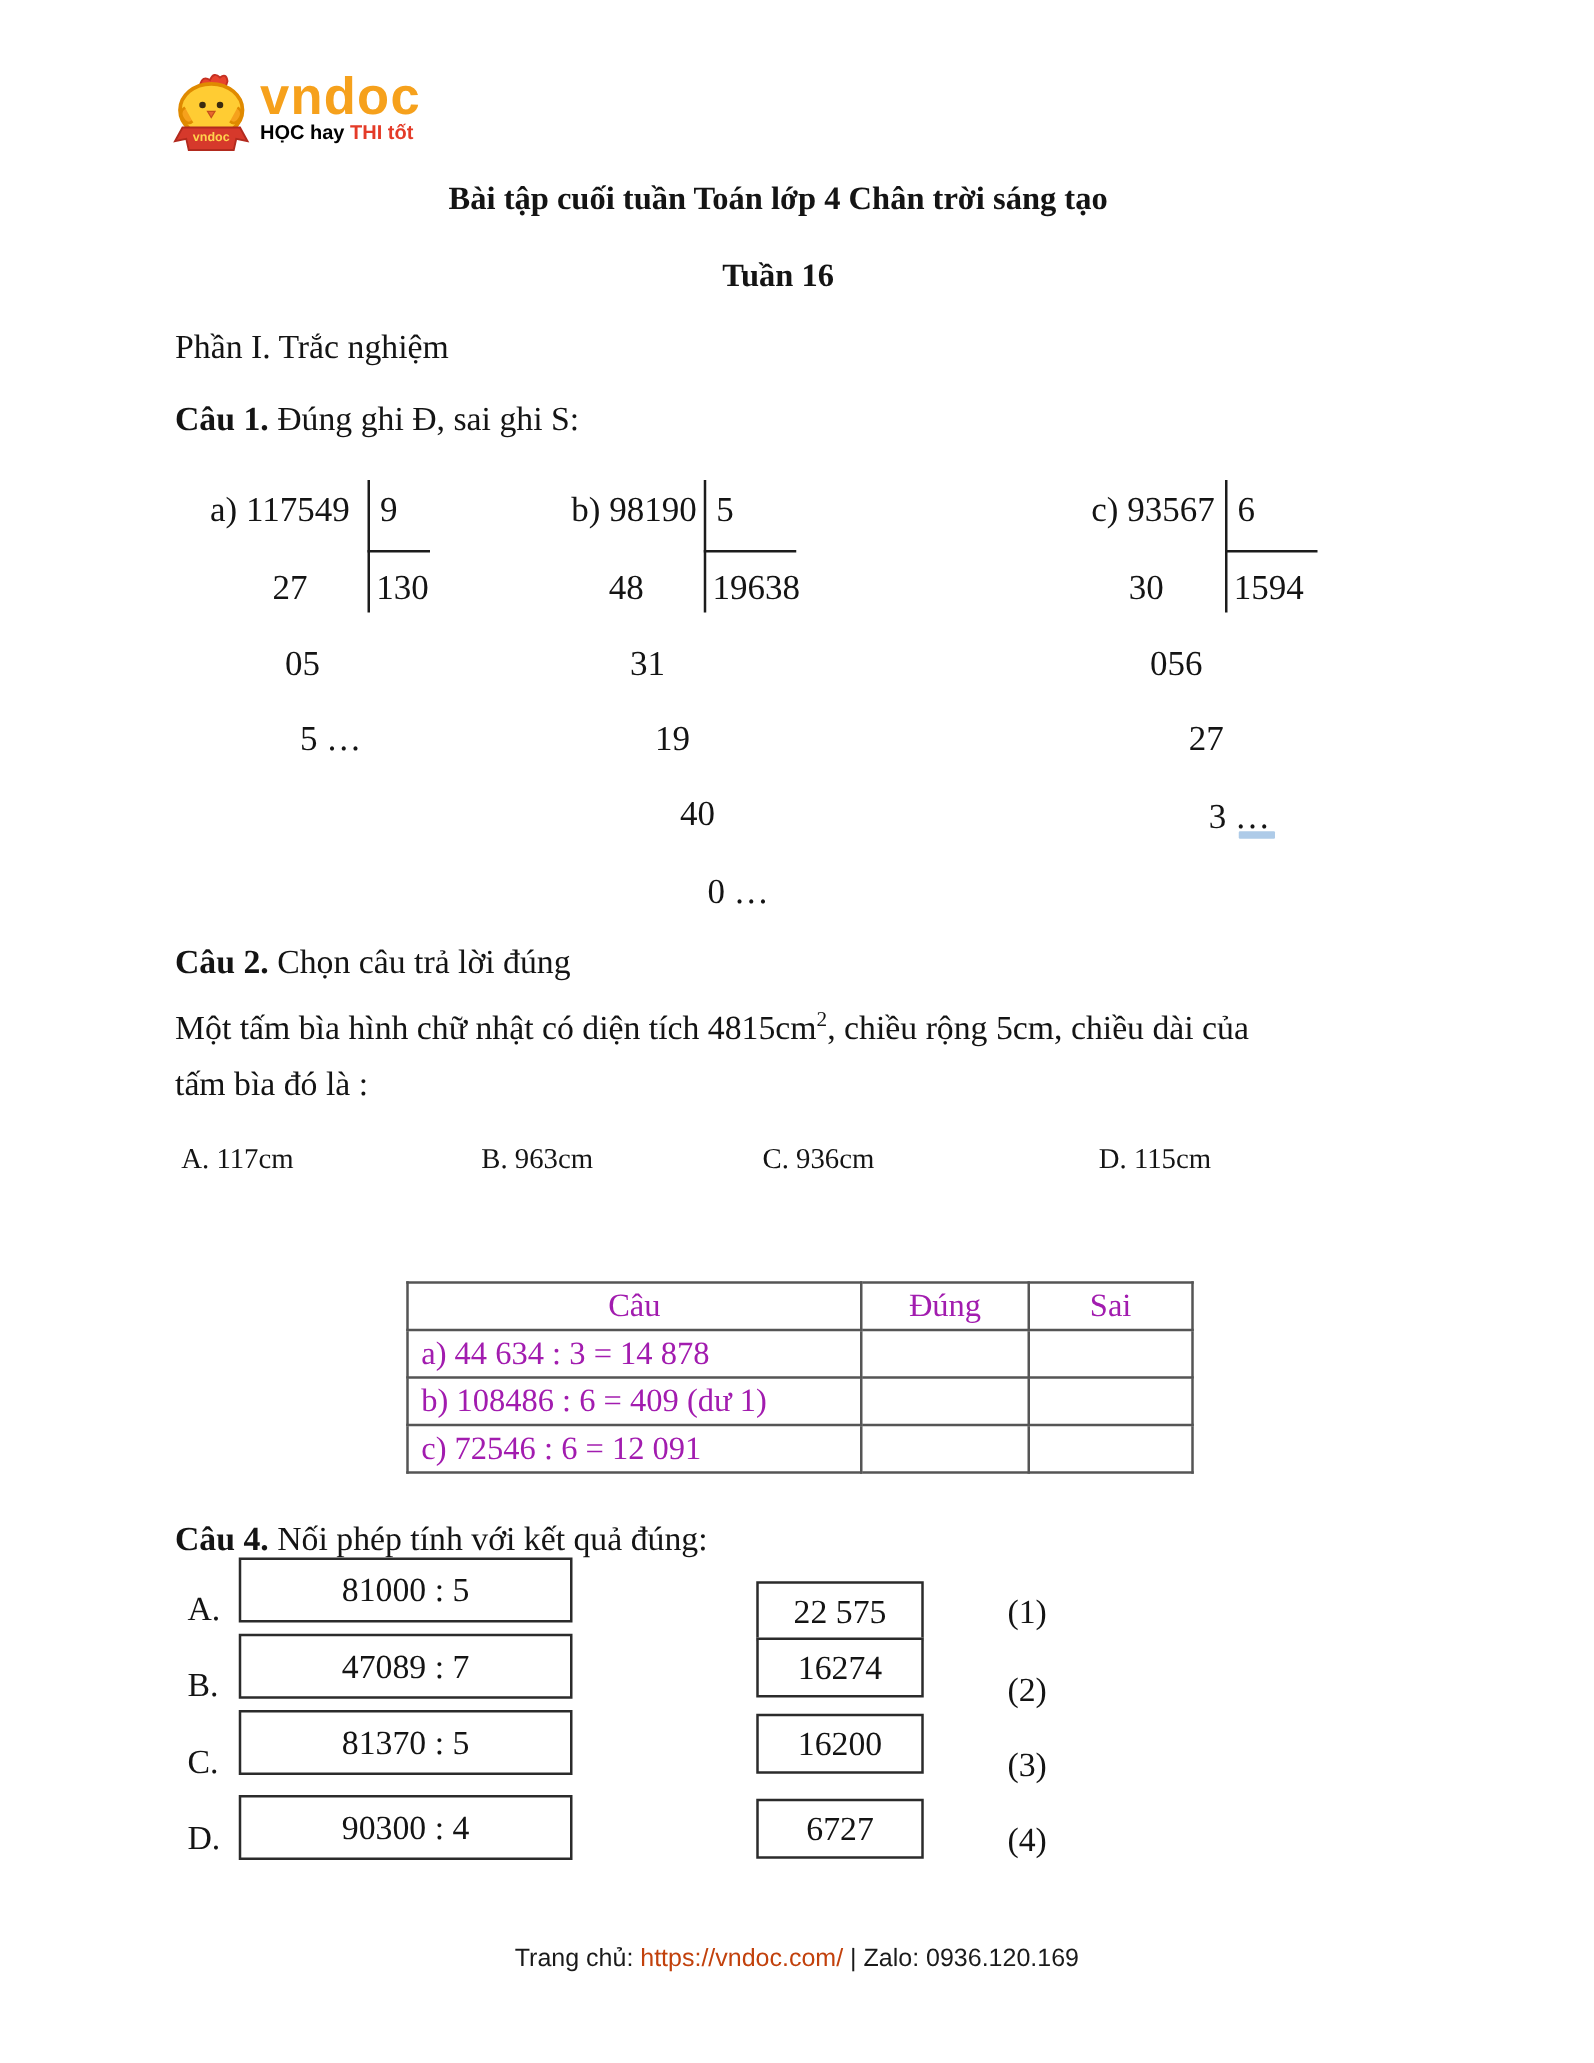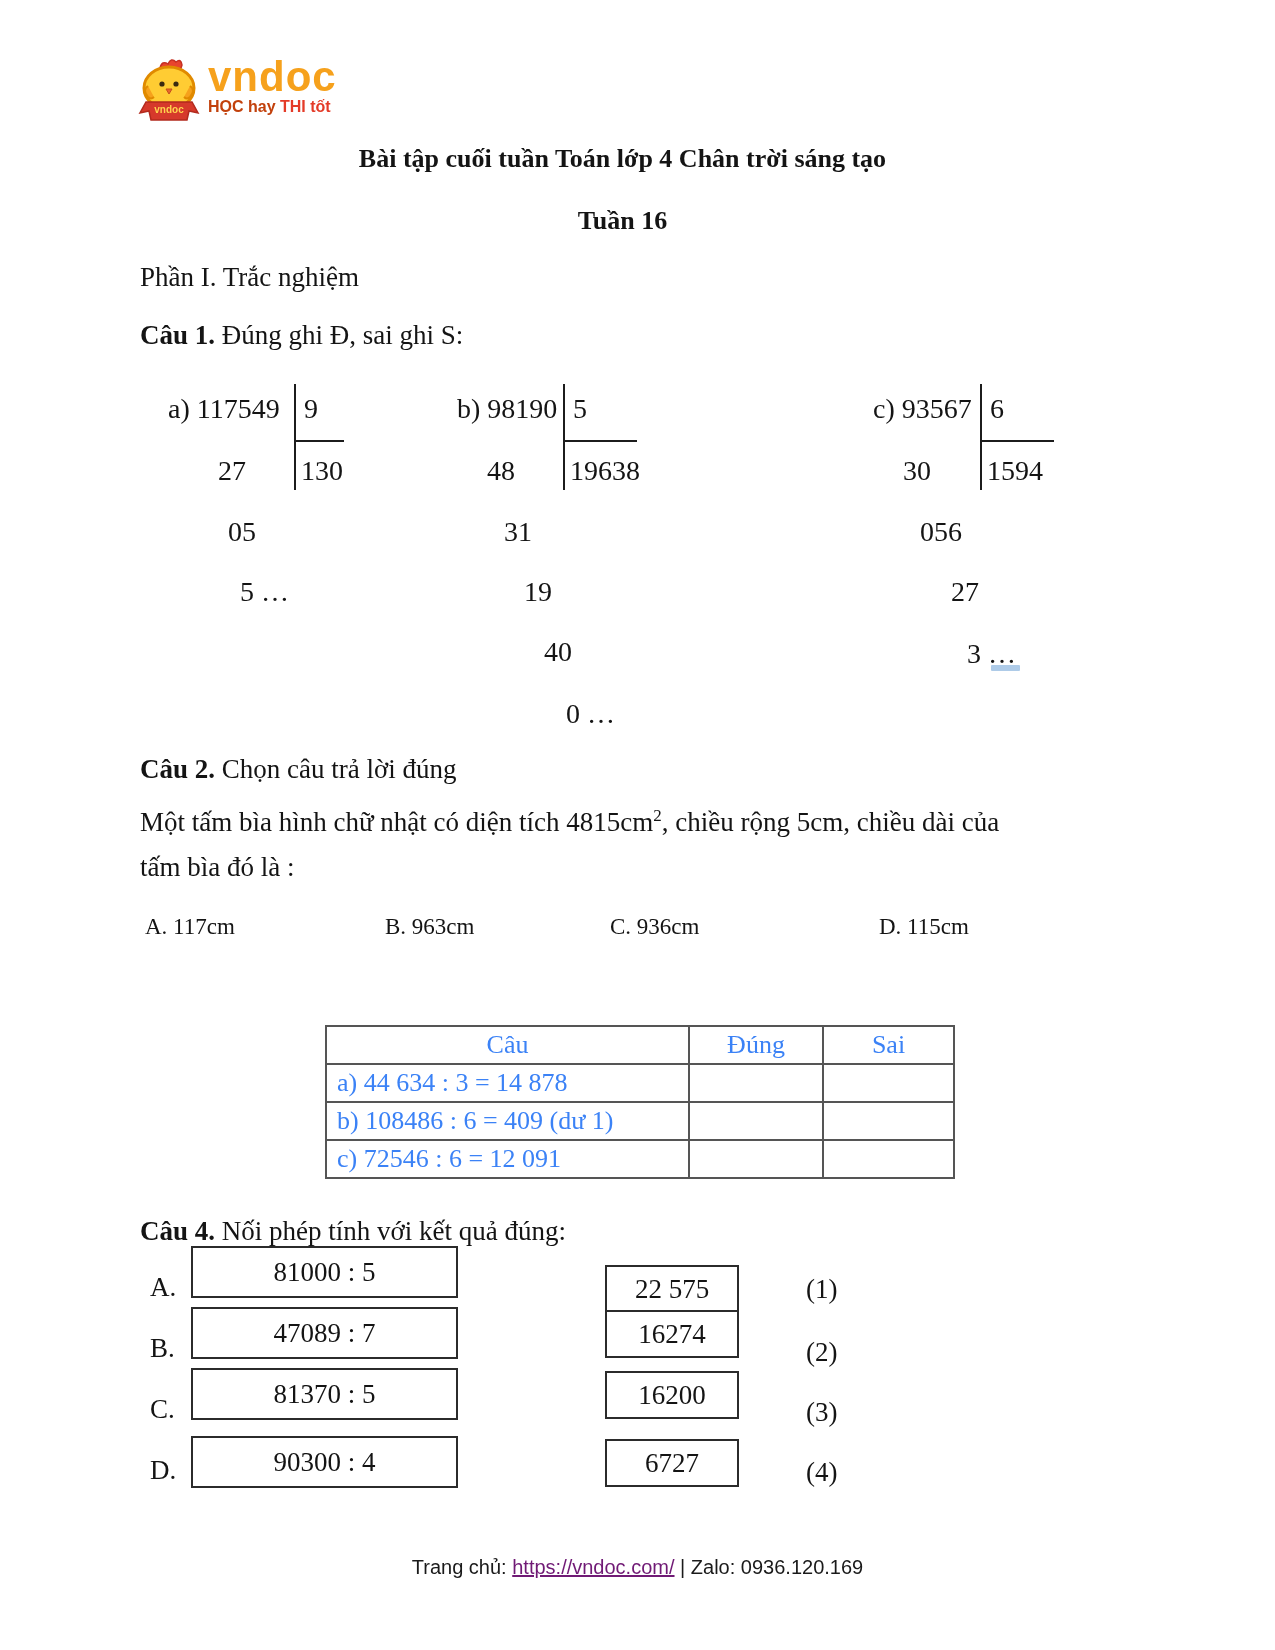--- a/index.html
+++ b/index.html
@@ -5,21 +5,21 @@
   html,body{margin:0;padding:0;background:#fff;}
   .page{position:relative;width:1275px;height:1650px;background:#ffffff;overflow:hidden;
         font-family:"Liberation Serif", serif;color:#141414;}
 
   
   .logo{position:absolute;left:136px;top:58px;display:flex;align-items:flex-start;}
   .logo-mascot{width:66px;height:64px;}
   .logo-text{margin-left:6px;font-family:"Liberation Sans",sans-serif;}
   .wordmark{font-weight:bold;font-size:42px;line-height:38px;color:#F6A11C;letter-spacing:1px;}
   .tagline{font-weight:bold;font-size:16px;line-height:18px;margin-top:2px;}
-  .tg-green{color:#c2410c;} .tg-red{color:#E43B28;}
+  .tg-green{color:#000000;} .tg-red{color:#E43B28;}
 
   
   .title{position:absolute;left:0;top:144px;width:1245px;text-align:center;
          font-weight:bold;font-size:26px;}
   .week{position:absolute;left:0;top:206px;width:1245px;text-align:center;
         font-weight:bold;font-size:26px;}
   .section{position:absolute;left:140px;top:262px;font-weight:normal;font-size:27px;}
   .qhead{position:absolute;left:140px;font-size:27px;white-space:pre-wrap;}
   .qhead b{font-weight:bold;}
   .q1{top:320px;} .q2{top:754px;} .q3{top:968px;} .q4{top:1216px;}
@@ -50,42 +50,42 @@
 
   
   .para{position:absolute;left:140px;font-size:27px;}
   .p1{top:806px;} .p2{top:852px;}
   .para sup{font-size:17px;}
   .opt{position:absolute;top:914px;font-size:23px;}
   .opt-a{left:145px;} .opt-b{left:385px;} .opt-c{left:610px;} .opt-d{left:879px;}
 
   
   .check-table{position:absolute;left:325px;top:1025px;border-collapse:collapse;
-               table-layout:fixed;font-size:26px;color:#3b82f6;}
+               table-layout:fixed;font-size:26px;color:#a21caf;}
   .check-table td,.check-table th{border:2px solid #555;height:36px;padding:0;}
   .check-table th{font-weight:normal;text-align:center;}
   .check-table td.q{padding-left:10px;text-align:left;}
   .col-cau{width:361px;} .col-dung{width:132px;} .col-sai{width:129px;}
 
   
   .match-letter{position:absolute;left:150px;font-size:27px;}
   .ml-a{top:1272px;} .ml-b{top:1333px;} .ml-c{top:1394px;} .ml-d{top:1455px;}
   .mbox{position:absolute;border:2px solid #2b2b2b;display:flex;align-items:center;
         justify-content:center;font-size:27px;background:#fff;}
   .lb{left:191px;width:263px;height:48px;}
   .lb-a{top:1246px;} .lb-b{top:1307px;} .lb-c{top:1368px;} .lb-d{top:1436px;}
   .rb{left:605px;width:130px;height:44px;}
   .rb-a{top:1249px;margin-top:16px;} .rb-b{top:1310px;} .rb-c{top:1371px;} .rb-d{top:1439px;}
   .match-num{position:absolute;left:806px;font-size:27px;}
   .mn-a{top:1274px;} .mn-b{top:1337px;} .mn-c{top:1397px;} .mn-d{top:1457px;}
 
   
   .footer{position:absolute;left:0;top:1556px;width:1275px;text-align:center;
           font-family:"Liberation Sans",sans-serif;font-size:20px;color:#1a1a1a;}
-  .footer a{color:#701a75;text-decoration:underline;cursor:pointer;}
+  .footer a{color:#c2410c;cursor:pointer;}
 </style>
 </head>
 <body>
 
 <div class="page">
 
   <div class="logo">
     <svg class="logo-mascot" viewBox="0 0 66 64">
       <path d="M24 10 q2-8 8-4 q3-7 8-2 q5-4 6 3 l-2 6 l-19 1 z" fill="#E8442E" stroke="#C53022" stroke-width="1.5"></path>
       <ellipse cx="33" cy="30" rx="25" ry="21" fill="#FFCC33" stroke="#E08A00" stroke-width="3"></ellipse>

